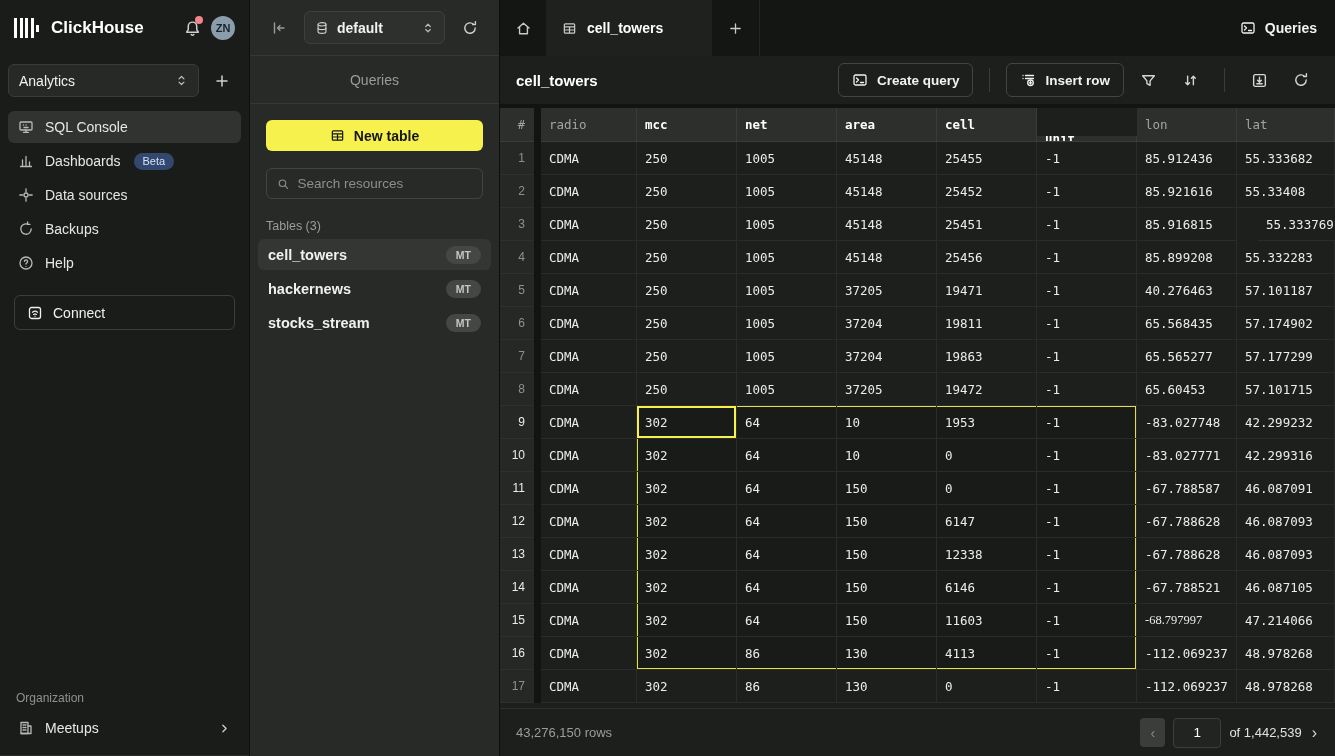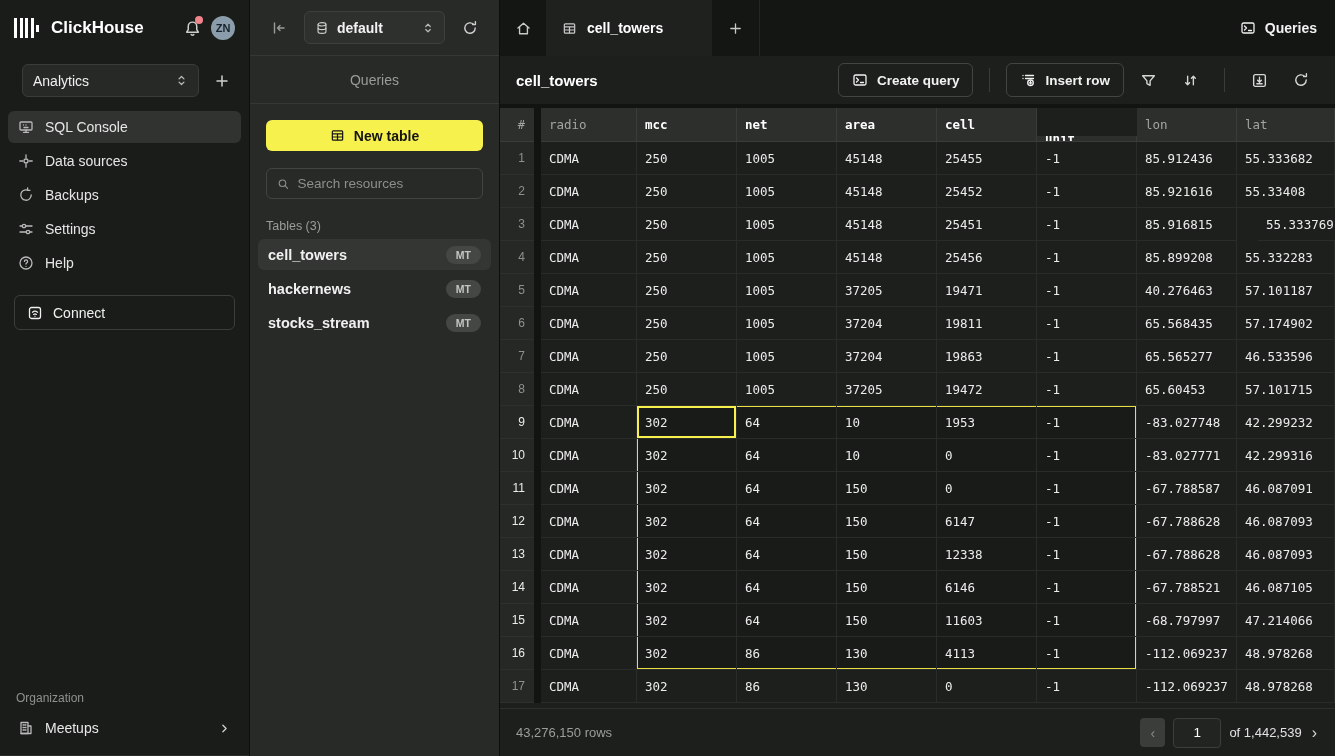--- a/index.html
+++ b/index.html
@@ -13,21 +13,21 @@
     border-right:1px solid #0d0f0d; }
   .sb-head { height:56px; display:flex; align-items:center; padding:0 14px; gap:8px; }
   .logo { display:flex; align-items:flex-end; gap:2.5px; height:20px; margin-right:4px; }
   .logo i { display:block; width:3px; height:20px; background:#fff; }
   .logo i.short { height:7px; margin-bottom:6px; }
   .brand { font-size:17px; font-weight:bold; color:#fff; flex:1; }
   .bell { position:relative; color:#cfcfcf; width:22px; height:22px; display:flex; align-items:center; justify-content:center; }
   .bell .dot { position:absolute; top:-1px; right:0; width:8px; height:8px; border-radius:50%; background:#f2848b; }
   .avatar { width:24px; height:24px; border-radius:50%; background:#8b9dab; color:#16232c;
     font-size:11px; font-weight:bold; display:flex; align-items:center; justify-content:center; }
-  .ws-row { display:flex; align-items:center; gap:10px; padding:8px 14px 0 22px; }
+  .ws-row { display:flex; align-items:center; gap:10px; padding:8px 14px 0 8px; }
   .ws-select { flex:1; height:33px; background:#272927; border:1px solid #3a3c3a; border-radius:6px;
     display:flex; align-items:center; padding:0 10px; gap:8px; font-size:14px; color:#f0f0f0; }
   .ws-select .spacer { flex:1; }
   .icon-btn { color:#cfcfcf; background:none; border:none; display:flex; align-items:center;
     justify-content:center; width:26px; height:26px; cursor:pointer; }
   .nav { padding:14px 8px 0 8px; display:flex; flex-direction:column; gap:2px; }
   .nav-item { height:32px; display:flex; align-items:center; gap:11px; padding:0 10px;
     border-radius:6px; font-size:14px; color:#e6e6e6; cursor:pointer; }
   .nav-item .ni-icon { color:#b9b9b9; width:16px; display:flex; justify-content:center; }
   .nav-item.active { background:#313331; }
@@ -177,44 +177,44 @@
               <rect x="2" y="3" width="12" height="8" rx="1"></rect>
               <path d="M5.5 6h.01M8 6h.01M6 8.5h4"></path>
               <path d="M8 11v2M5.5 13.3h5"></path>
             </svg>
           </span>
         <span>SQL Console</span>
       </div>
       <div class="nav-item">
         <span class="ni-icon">
             <svg width="16" height="16" viewBox="0 0 16 16" fill="none" stroke="currentColor" stroke-width="1.3" stroke-linecap="round">
+              <path d="M2.5 13.5h11"></path>
+              <path d="M4.5 13V7M8 13V3.5M11.5 13V9"></path>
+            </svg>
+          </span>
+        <span>Dashboards</span>
+        <span class="badge-beta">Beta</span>
+      </div>
+      <div class="nav-item">
+        <span class="ni-icon">
+            <svg width="16" height="16" viewBox="0 0 16 16" fill="none" stroke="currentColor" stroke-width="1.3" stroke-linecap="round">
               <circle cx="8" cy="8" r="2"></circle>
               <path d="M8 1.8v3M8 11.2v3M1.8 8h3M11.2 8h3"></path>
             </svg>
           </span>
         <span>Data sources</span>
       </div>
       <div class="nav-item">
         <span class="ni-icon">
             <svg width="16" height="16" viewBox="0 0 16 16" fill="none" stroke="currentColor" stroke-width="1.3" stroke-linecap="round" stroke-linejoin="round">
               <path d="M13.2 8A5.2 5.2 0 1 1 9.6 3.1"></path>
               <path d="M9.6 1v2.3H12"></path>
             </svg>
           </span>
         <span>Backups</span>
-      </div>
-      <div class="nav-item">
-        <span class="ni-icon">
-            <svg width="16" height="16" viewBox="0 0 16 16" fill="none" stroke="currentColor" stroke-width="1.3" stroke-linecap="round">
-              <path d="M2 5h12M2 11h12"></path>
-              <circle cx="6" cy="5" r="1.7" fill="#1a1c1a"></circle>
-              <circle cx="10" cy="11" r="1.7" fill="#1a1c1a"></circle>
-            </svg>
-          </span>
-        <span>Settings</span>
       </div>
       <div class="nav-item">
         <span class="ni-icon">
             <svg width="16" height="16" viewBox="0 0 16 16" fill="none" stroke="currentColor" stroke-width="1.3" stroke-linecap="round">
               <circle cx="8" cy="8" r="6"></circle>
               <path d="M6.4 6.4a1.6 1.6 0 1 1 2.5 1.4c-.6.4-.9.7-.9 1.3"></path>
               <path d="M8 11.3h.01"></path>
             </svg>
           </span>
         <span>Help</span>
@@ -489,21 +489,21 @@
         <div class="trow">
           <div class="rncell">7</div>
           <div class="gapcell"></div>
           <div class="cell" style="width: 96px;">CDMA</div>
           <div class="cell" style="width: 100px;">250</div>
           <div class="cell" style="width: 100px;">1005</div>
           <div class="cell" style="width: 100px;">37204</div>
           <div class="cell" style="width: 100px;">19863</div>
           <div class="cell" style="width: 100px;">-1</div>
           <div class="cell" style="width: 100px;">65.565277</div>
-          <div class="cell" style="width: 98px;">46.533596</div>
+          <div class="cell" style="width: 98px;">57.177299</div>
         </div>
         <div class="trow">
           <div class="rncell">8</div>
           <div class="gapcell"></div>
           <div class="cell" style="width: 96px;">CDMA</div>
           <div class="cell" style="width: 100px;">250</div>
           <div class="cell" style="width: 100px;">1005</div>
           <div class="cell" style="width: 100px;">37205</div>
           <div class="cell" style="width: 100px;">19472</div>
           <div class="cell" style="width: 100px;">-1</div>
@@ -584,21 +584,21 @@
         </div>
         <div class="trow">
           <div class="rncell rn-sel">15</div>
           <div class="gapcell"></div>
           <div class="cell" style="width: 96px;">CDMA</div>
           <div class="cell sel" style="width: 100px; box-shadow: rgb(233, 222, 65) 1px 0px 0px inset;">302</div>
           <div class="cell sel" style="width: 100px;">64</div>
           <div class="cell sel" style="width: 100px;">150</div>
           <div class="cell sel" style="width: 100px;">11603</div>
           <div class="cell sel" style="width: 100px; box-shadow: rgb(233, 222, 65) -1px 0px 0px inset;">-1</div>
-          <div class="cell" style="width: 100px;">-68.797997</div>
+          <div class="cell" style="width: 100px; font-family: Liberation Serif, serif;">-68.797997</div>
           <div class="cell" style="width: 98px;">47.214066</div>
         </div>
         <div class="trow">
           <div class="rncell rn-sel">16</div>
           <div class="gapcell"></div>
           <div class="cell" style="width: 96px;">CDMA</div>
           <div class="cell sel" style="width: 100px; box-shadow: rgb(233, 222, 65) 0px -1px 0px inset, rgb(233, 222, 65) 1px 0px 0px inset;">302</div>
           <div class="cell sel" style="width: 100px; box-shadow: rgb(233, 222, 65) 0px -1px 0px inset;">86</div>
           <div class="cell sel" style="width: 100px; box-shadow: rgb(233, 222, 65) 0px -1px 0px inset;">130</div>
           <div class="cell sel" style="width: 100px; box-shadow: rgb(233, 222, 65) 0px -1px 0px inset; text-align: right;">4113</div>

